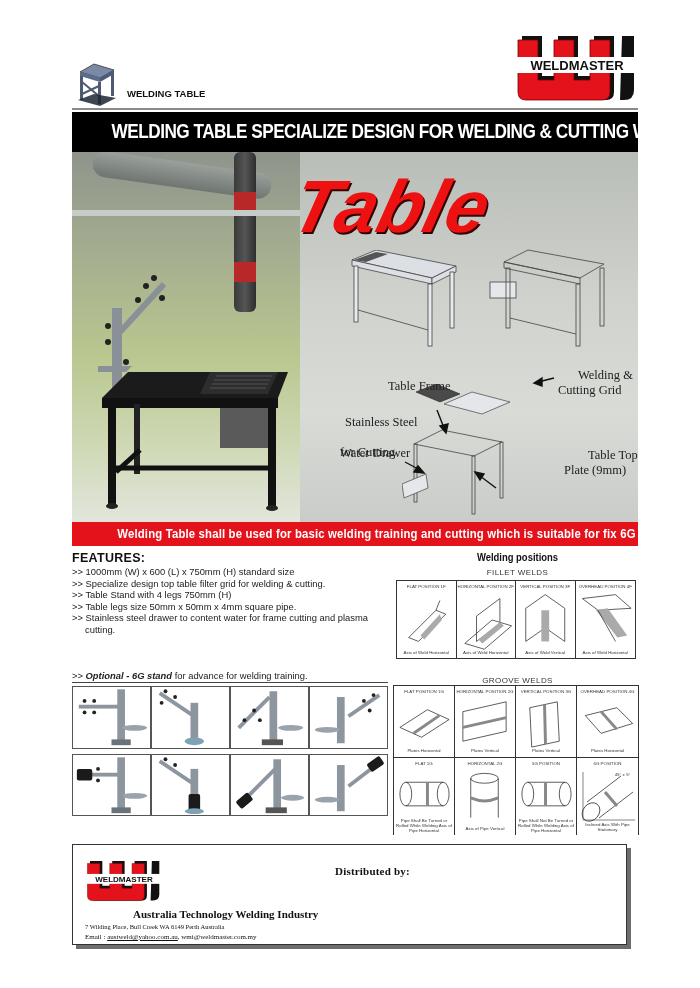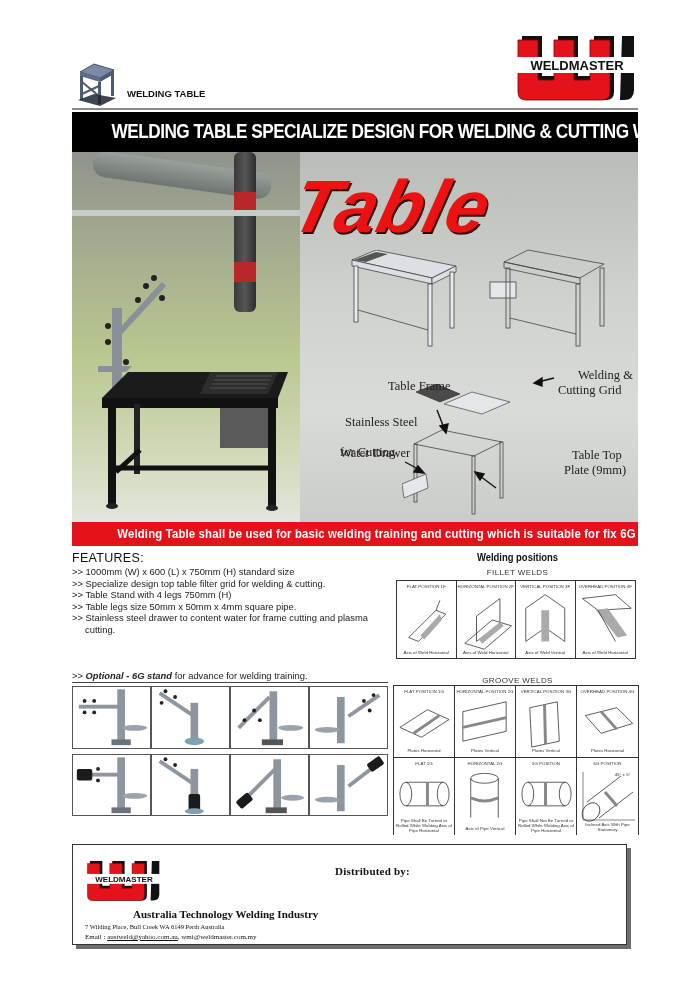--- a/index.html
+++ b/index.html
@@ -23,21 +23,21 @@
                background: linear-gradient(180deg, #8f948c 0%, #a7b08f 30%, #b9c78f 55%, #cfd9b6 80%, #e2e6dc 100%); }
   .duct { position: absolute; border-radius: 18px; }
   .hero-title { position: absolute; left: 222px; top: 12px; font-family: "Liberation Sans", sans-serif; font-weight: bold; font-style: italic; font-size: 74px; color: #ee1111; letter-spacing: 1px; text-shadow: 2px 2px 0 #300; transform: skewX(-14deg); }
   .callout { position: absolute; font-family: "Liberation Serif", serif; font-size: 12.5px; line-height: 15px; color: #222; white-space: nowrap; }
 
   
   .red-banner { position: absolute; left: 72px; top: 522px; width: 566px; height: 24px; background: #e3121b; }
   .red-banner span { position: absolute; left: 0; right: 0; top: 4px; text-align: center; color: #fff; font-family: "Liberation Sans", sans-serif; font-weight: bold; font-size: 13.5px; white-space: nowrap; transform: scaleX(0.84); transform-origin: center; letter-spacing: 0.2px; }
 
   
-  .features-title { position: absolute; left: 72px; top: 551px; font-family: "Liberation Sans", sans-serif; font-weight: normal; font-size: 12.5px; letter-spacing: 0.3px; }
+  .features-title { position: absolute; left: 72px; top: 551px; font-family: "Liberation Sans", sans-serif; font-weight: bold; font-size: 12.5px; letter-spacing: 0.3px; }
   .features-list { position: absolute; left: 72px; top: 566px; width: 320px; list-style: none; font-family: "Liberation Sans", sans-serif; font-size: 9.4px; line-height: 11.6px; color: #222; }
   .features-list li { white-space: nowrap; }
   .features-list li.wrap { white-space: normal; padding-left: 13px; text-indent: -13px; width: 300px; }
   .optional { position: absolute; left: 72px; top: 670px; font-family: "Liberation Sans", sans-serif; font-size: 9.4px; color: #222; white-space: nowrap; }
   .optional b { font-style: italic; }
   .opt-rule { position: absolute; left: 72px; top: 682px; width: 316px; height: 1px; background: #444; }
 
   
   .grid6g { position: absolute; left: 72px; top: 686px; width: 316px; height: 130px; display: grid; grid-template-columns: repeat(4, 1fr); grid-template-rows: 1fr 1fr; gap: 5px 0; }
   .grid6g .cell { position: relative; border: 1px solid #555; background: #fff; overflow: hidden; }
@@ -193,21 +193,21 @@
         <polygon points="352,321 342,320 346,314"></polygon>
     </g>
   </svg>
 
   <div class="callout" style="left:316px;top:227px;">Table Frame</div>
   <div class="callout" style="left:486px;top:216px;margin-left:20px;">Welding &amp;</div>
   <div class="callout" style="left:486px;top:231px;">Cutting Grid</div>
   <div class="callout" style="left:273px;top:263px;">Stainless Steel</div>
   <div class="callout" style="left:268px;top:278px;margin-top:16px;">Water Drawer</div>
   <div class="callout" style="left:268px;top:293px;">for Cutting</div>
-  <div class="callout" style="left:500px;top:296px;">Table Top</div>
+  <div class="callout" style="left:516px;top:296px;">Table Top</div>
   <div class="callout" style="left:492px;top:311px;">Plate (9mm)</div>
 </div>
 
 <div class="red-banner">
   <span>Welding Table shall be used for basic welding training and cutting which is suitable for fix 6G welding stand</span>
 </div>
 
 <div class="features-title">FEATURES:</div>
 <ul class="features-list">
   <li>&gt;&gt; 1000mm (W) x 600 (L) x 750mm (H) standard size</li>

